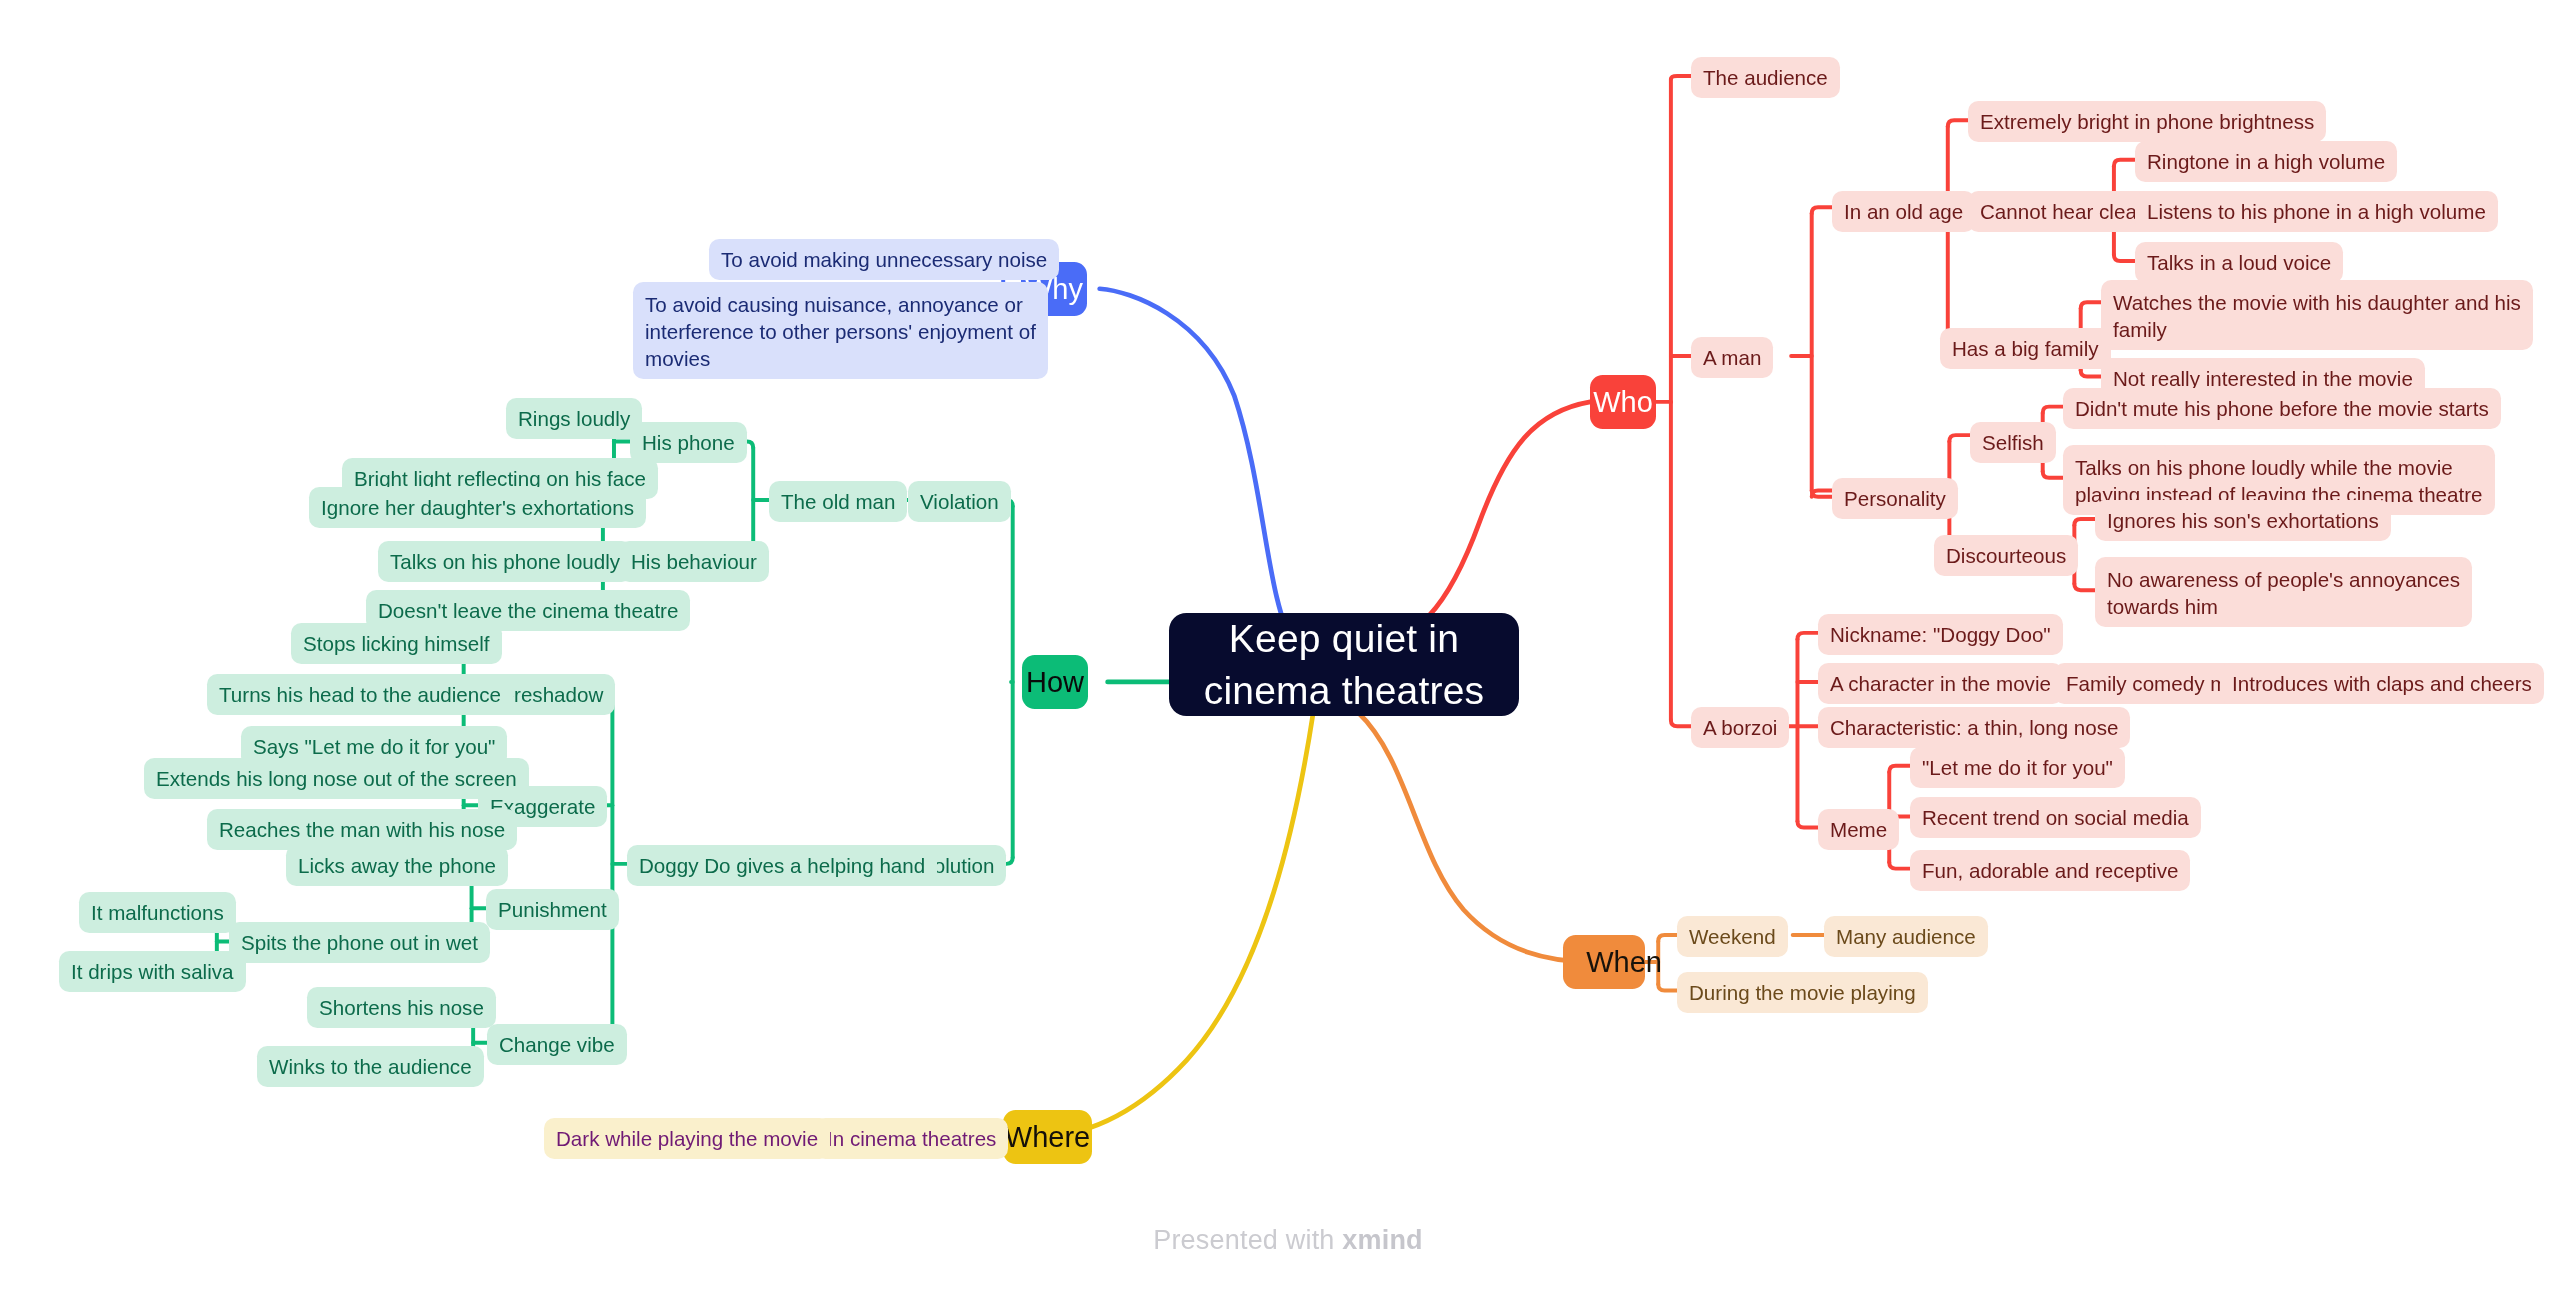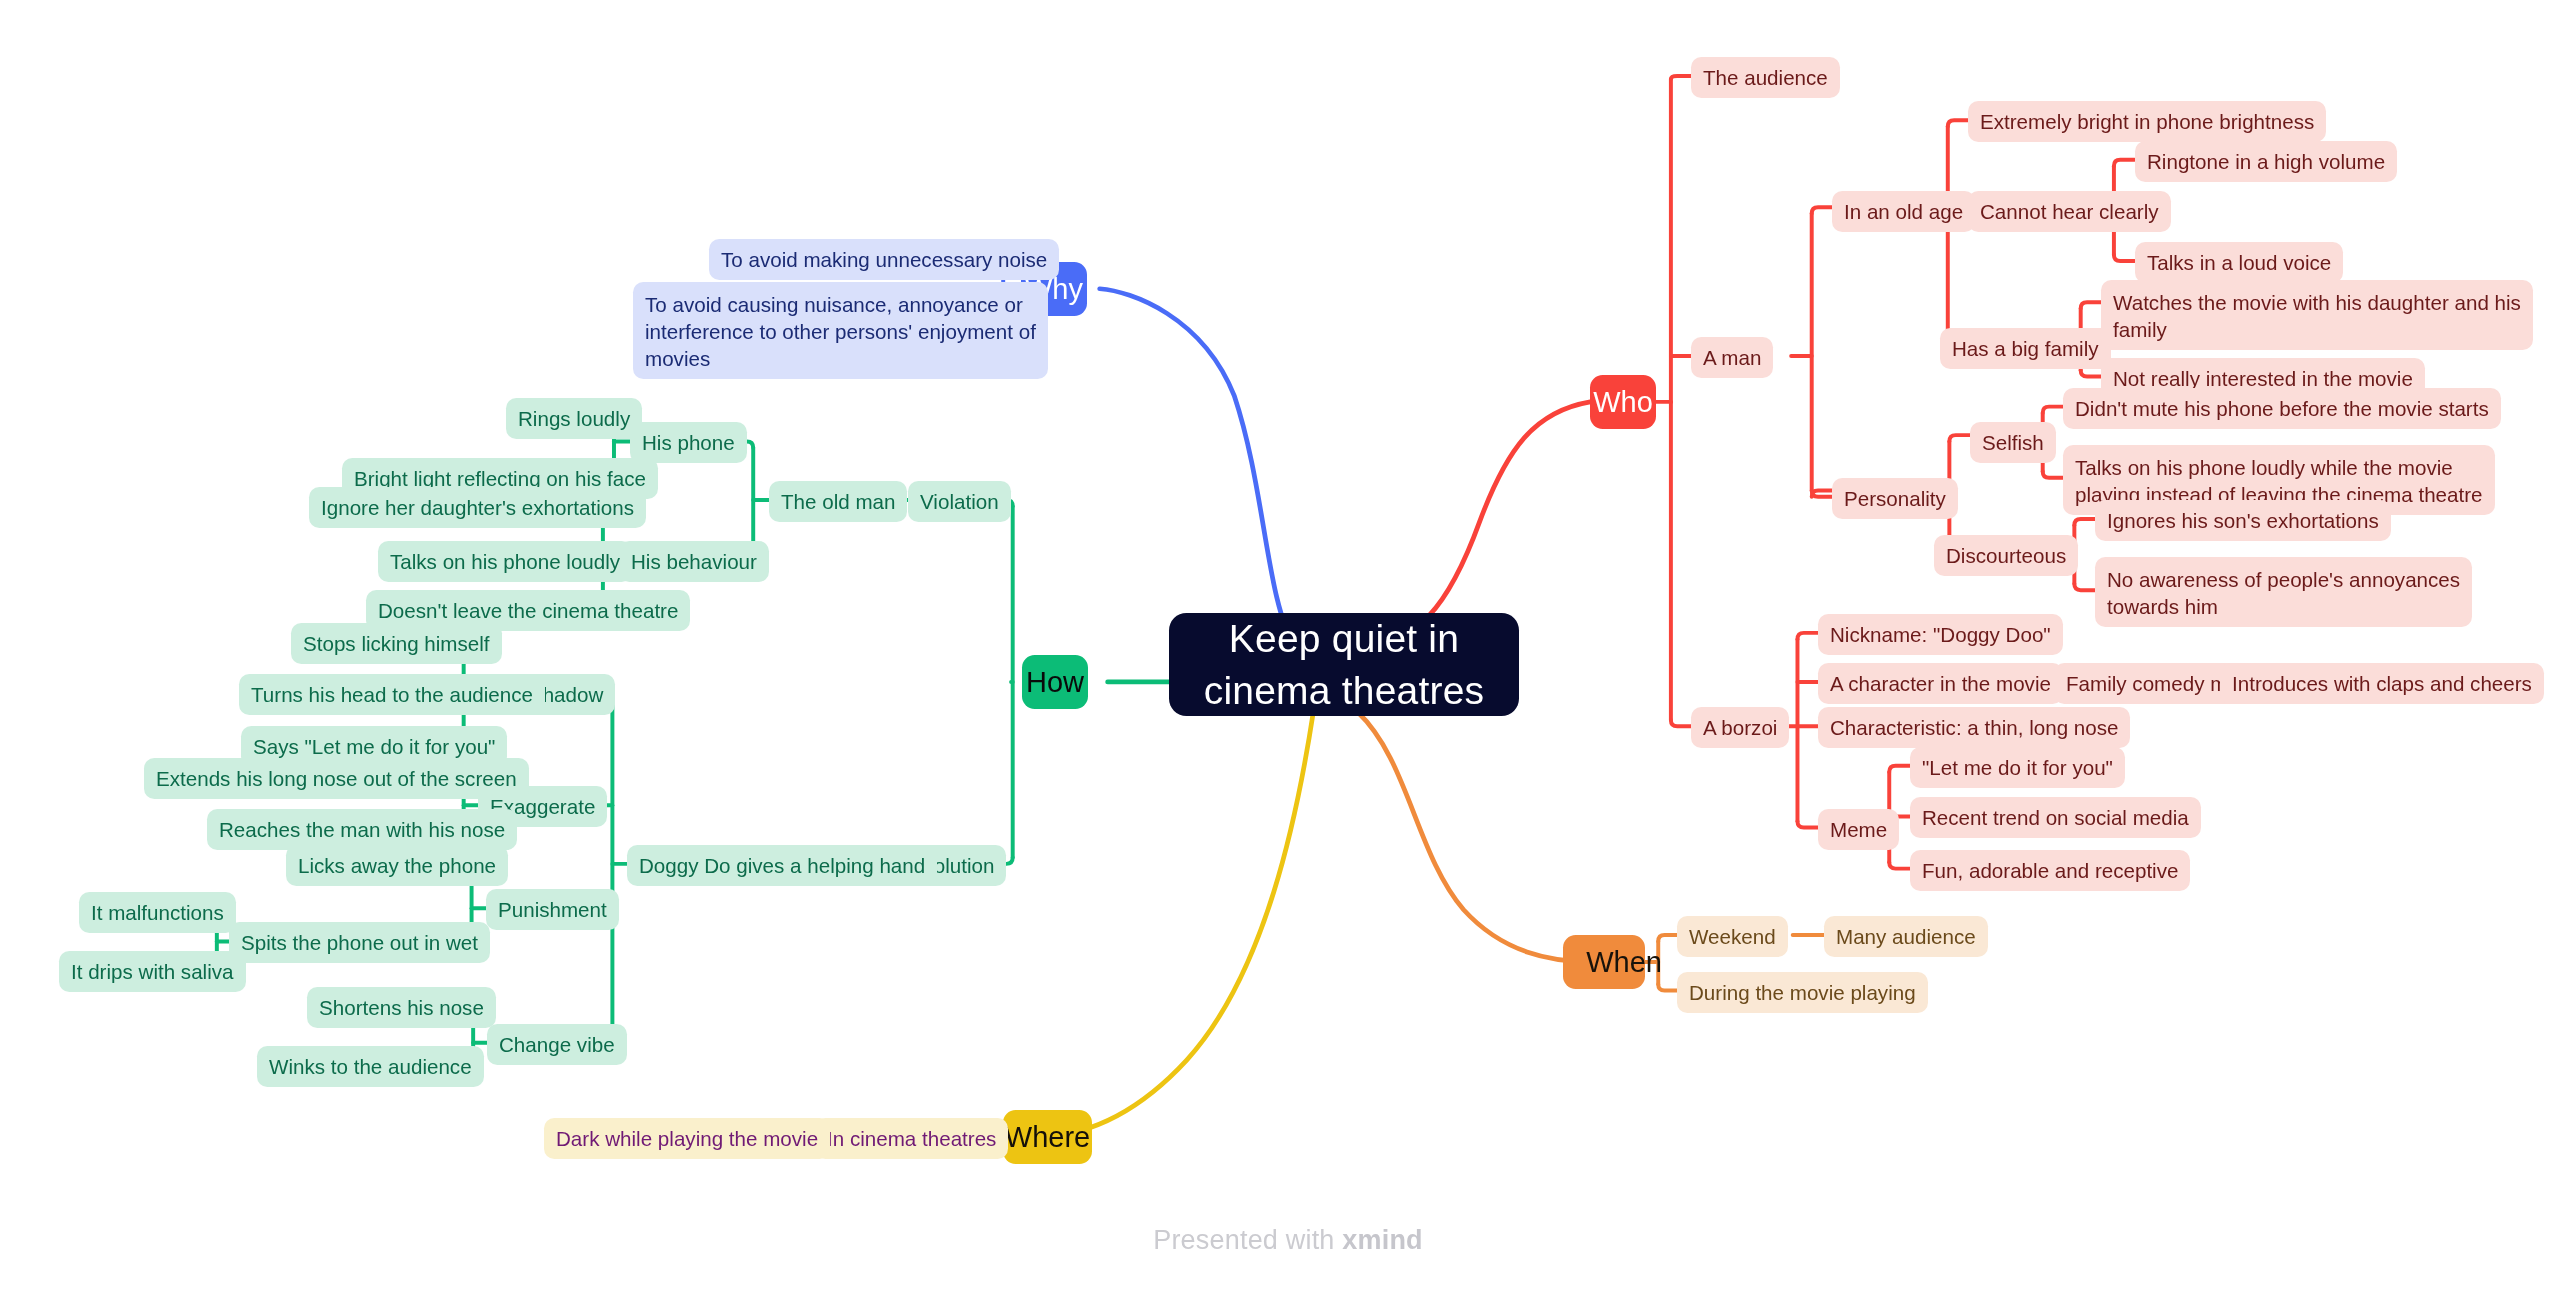--- a/index.html
+++ b/index.html
@@ -230,20 +230,21 @@
   <div class="node main where" style="left:1003px;top:1110px;width:89px;height:54px;">Where</div>
 
   <div class="node leaf red" style="left:1691px;top:57px;">The audience</div>
 
   <div class="node leaf red" style="left:1691px;top:337px;">A man</div>
 
   <div class="node leaf red" style="left:1832px;top:191px;">In an old age</div>
   <div class="node leaf red" style="left:1968px;top:101px;">Extremely bright in phone brightness</div>
   <div class="node leaf red" style="left:1968px;top:191px;">Cannot hear clearly</div>
   <div class="node leaf red" style="left:2135px;top:141px;">Ringtone in a high volume</div>
+  <div class="node leaf red" style="left:2135px;top:191px;">Listens to his phone in a high volume</div>
   <div class="node leaf red" style="left:2135px;top:242px;">Talks in a loud voice</div>
 
   <div class="node leaf red" style="left:1940px;top:328px;">Has a big family</div>
   <div class="node leaf red multiline" style="left:2101px;top:280px;">Watches the movie with his daughter and his
 family</div>
   <div class="node leaf red" style="left:2101px;top:358px;">Not really interested in the movie</div>
 
   <div class="node leaf red" style="left:1832px;top:478px;">Personality</div>
   <div class="node leaf red" style="left:1970px;top:422px;">Selfish</div>
   <div class="node leaf red" style="left:2063px;top:388px;">Didn't mute his phone before the movie starts</div>
@@ -278,21 +279,21 @@
   <div class="node leaf green" style="left:619px;top:541px;">His behaviour</div>
   <div class="node leaf green" style="left:309px;top:487px;">Ignore her daughter's exhortations</div>
   <div class="node leaf green" style="left:378px;top:541px;">Talks on his phone loudly</div>
   <div class="node leaf green" style="left:366px;top:590px;">Doesn't leave the cinema theatre</div>
 
   <div class="node leaf green" style="left:908px;top:845px;">Solution</div>
   <div class="node leaf green" style="left:627px;top:845px;">Doggy Do gives a helping hand</div>
 
   <div class="node leaf green" style="left:478px;top:674px;">Foreshadow</div>
   <div class="node leaf green" style="left:291px;top:623px;">Stops licking himself</div>
-  <div class="node leaf green" style="left:207px;top:674px;margin-left:32px;">Turns his head to the audience</div>
+  <div class="node leaf green" style="left:207px;top:674px;">Turns his head to the audience</div>
   <div class="node leaf green" style="left:241px;top:726px;">Says "Let me do it for you"</div>
 
   <div class="node leaf green" style="left:478px;top:786px;">Exaggerate</div>
   <div class="node leaf green" style="left:144px;top:758px;">Extends his long nose out of the screen</div>
   <div class="node leaf green" style="left:207px;top:809px;">Reaches the man with his nose</div>
 
   <div class="node leaf green" style="left:486px;top:889px;">Punishment</div>
   <div class="node leaf green" style="left:286px;top:845px;">Licks away the phone</div>
   <div class="node leaf green" style="left:229px;top:922px;">Spits the phone out in wet</div>
   <div class="node leaf green" style="left:79px;top:892px;">It malfunctions</div>

